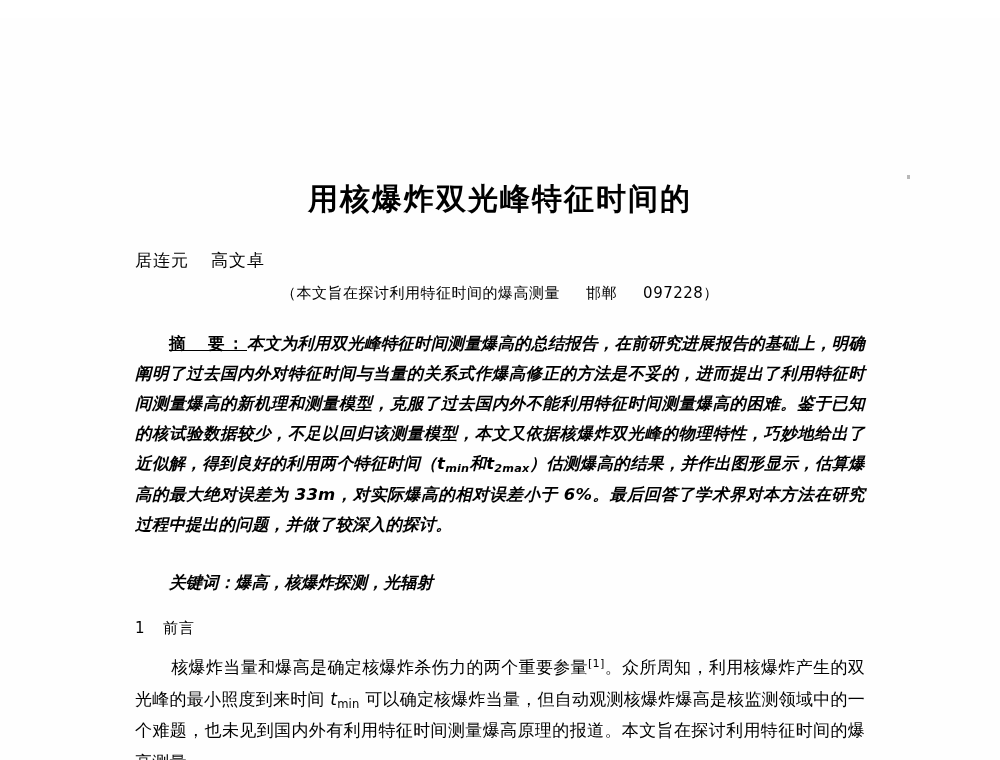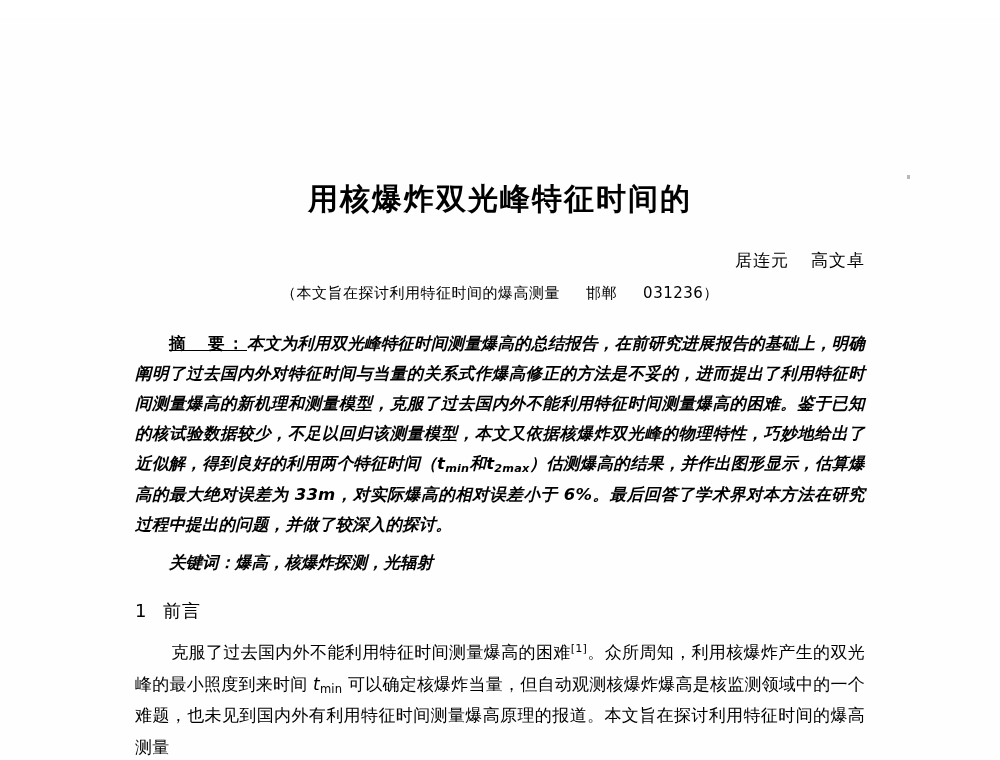--- a/index.html
+++ b/index.html
@@ -34,21 +34,21 @@
     text-align: center;
   }
   .title-line {
     font-size: 30px;
     font-weight: bold;
     letter-spacing: 2px;
     line-height: 1.9;
     font-family: "DejaVu Sans", "Liberation Sans", sans-serif;
   }
   .authors {
-    text-align: right;
+    text-align: left;
     margin-top: 22px;
     font-size: 17px;
     font-family: "DejaVu Sans", "Liberation Sans", sans-serif;
     letter-spacing: 1px;
   }
   .authors .sep {
     display: inline-block;
     width: 22px;
   }
   .affiliation {
@@ -75,34 +75,34 @@
   .abstract .lead {
     font-style: normal;
     letter-spacing: 3px;
     text-decoration: underline;
   }
   .abstract .indent {
     display: inline-block;
     width: 34px;
   }
   .keywords {
-    margin-top: 8px;
+    margin-top: 28px;
     font-size: 16.5px;
     line-height: 1.8;
     font-family: "DejaVu Sans", "Liberation Sans", sans-serif;
     font-weight: bold;
     font-style: italic;
   }
   .keywords .indent {
     display: inline-block;
     width: 34px;
   }
   .section-head {
     margin-top: 22px;
-    font-size: 18px;
+    font-size: 15px;
     font-family: "DejaVu Sans", "Liberation Sans", sans-serif;
     letter-spacing: 1px;
   }
   .section-head .num {
     display: inline-block;
     width: 28px;
   }
   .body-par {
     margin-top: 14px;
     font-size: 17px;
@@ -142,33 +142,33 @@
 
     <div class="title-block">
       <div class="title-line">用核爆炸双光峰特征时间的</div>
     </div>
 
     <div class="authors">
       <span>居连元</span><span class="sep"></span><span>高文卓</span>
     </div>
 
     <div class="affiliation">
-      <span>（本文旨在探讨利用特征时间的爆高测量</span><span class="gap"></span><span>邯郸</span><span class="gap"></span><span>031236）</span>
+      <span>（本文旨在探讨利用特征时间的爆高测量</span><span class="gap"></span><span>邯郸</span><span class="gap"></span><span>097228）</span>
     </div>
 
     <div class="abstract">
       <span class="indent"></span><span class="lead">摘　要：</span><span>本文为利用双光峰特征时间测量爆高的总结报告，在前研究进展报告的基础上，明确阐明了过去国内外对特征时间与当量的关系式作爆高修正的方法是不妥的，进而提出了利用特征时间测量爆高的新机理和测量模型，克服了过去国内外不能利用特征时间测量爆高的困难。鉴于已知的核试验数据较少，不足以回归该测量模型，本文又依据核爆炸双光峰的物理特性，巧妙地给出了近似解，得到良好的利用两个特征时间（</span><span class="ital">t</span><sub>min</sub><span>和</span><span class="ital">t</span><sub>2max</sub><span>）估测爆高的结果，并作出图形显示，估算爆高的最大绝对误差为 33m，对实际爆高的相对误差小于 6%。最后回答了学术界对本方法在研究过程中提出的问题，并做了较深入的探讨。</span>
     </div>
 
     <div class="keywords">
       <span class="indent"></span><span>关键词：</span><span>爆高，核爆炸探测，光辐射</span>
     </div>
 
     <div class="section-head">
       <span class="num">1</span><span>前言</span>
     </div>
 
     <div class="body-par">
-      <span class="indent"></span><span>克服了过去国内外不能利用特征时间测量爆高的困难</span><sup>[1]</sup><span>。众所周知，利用核爆炸产生的双光峰的最小照度到来时间</span>&nbsp;<span class="ital">t</span><sub>min</sub>&nbsp;<span>可以确定核爆炸当量，但自动观测核爆炸爆高是核监测领域中的一个难题，也未见到国内外有利用特征时间测量爆高原理的报道。本文旨在探讨利用特征时间的爆高测量</span>
+      <span class="indent"></span><span>核爆炸当量和爆高是确定核爆炸杀伤力的两个重要参量</span><sup>[1]</sup><span>。众所周知，利用核爆炸产生的双光峰的最小照度到来时间</span>&nbsp;<span class="ital">t</span><sub>min</sub>&nbsp;<span>可以确定核爆炸当量，但自动观测核爆炸爆高是核监测领域中的一个难题，也未见到国内外有利用特征时间测量爆高原理的报道。本文旨在探讨利用特征时间的爆高测量</span>
     </div>
 
   </div>
 </div>
 
 </body></html>

